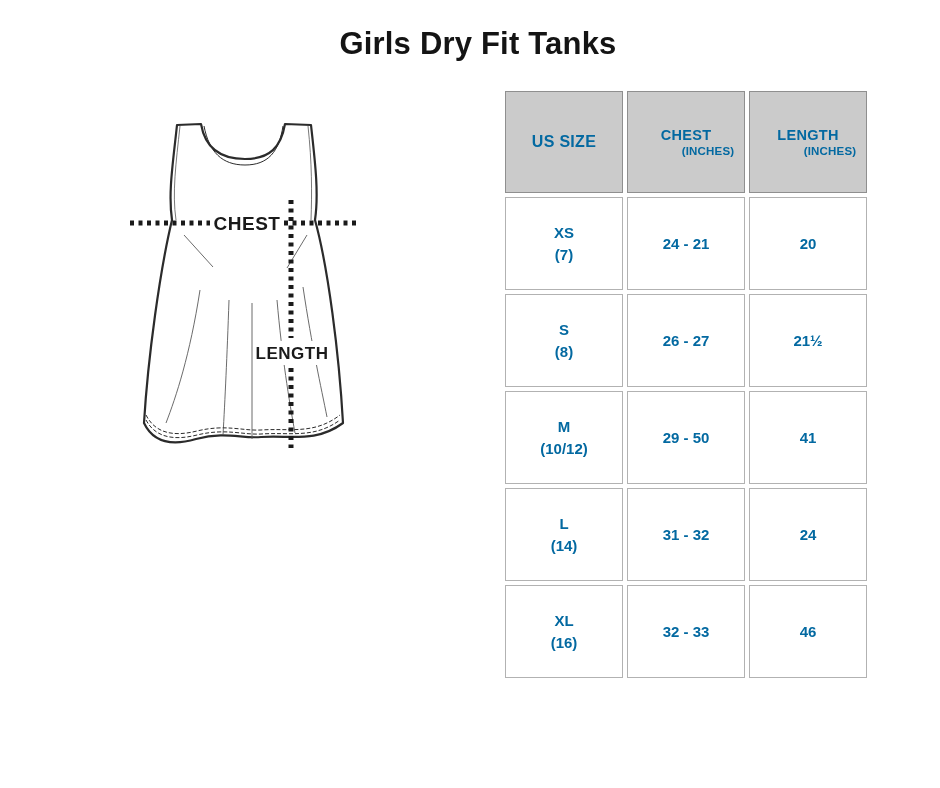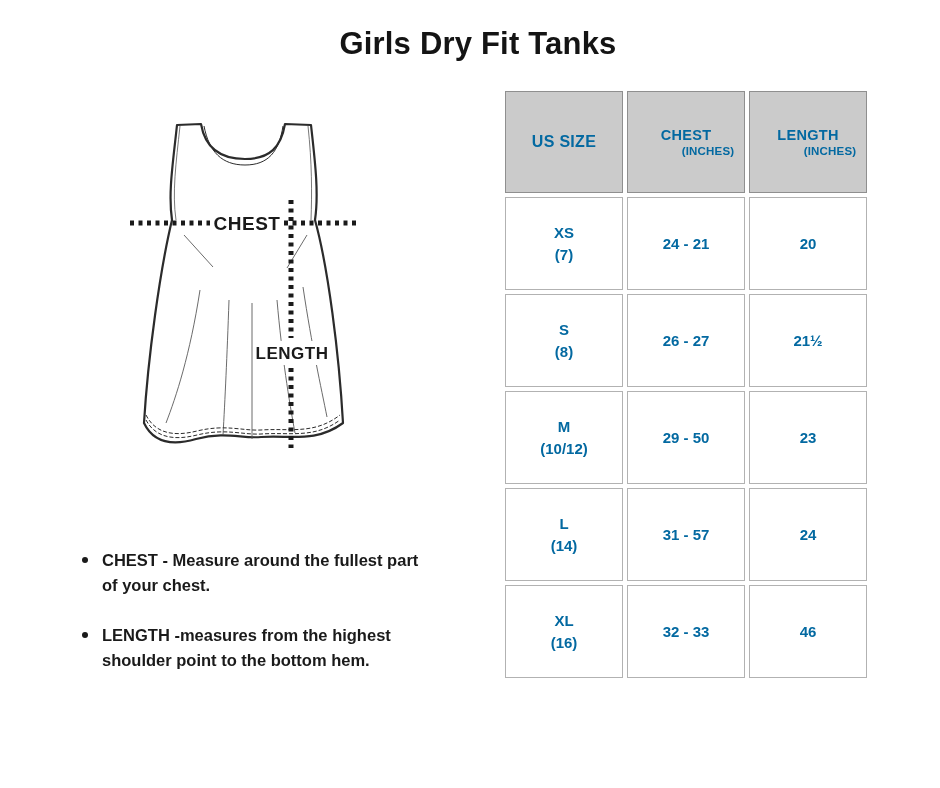--- a/index.html
+++ b/index.html
@@ -195,45 +195,35 @@
         </td>
         <td>26 - 27</td>
         <td>21½</td>
       </tr>
       <tr>
         <td>
           <span class="cell-line">M</span>
           <span class="cell-line">(10/12)</span>
         </td>
         <td>29 - 50</td>
-        <td>23</td>
+        <td>41</td>
       </tr>
       <tr>
         <td>
           <span class="cell-line">L</span>
           <span class="cell-line">(14)</span>
         </td>
-        <td>31 - 57</td>
+        <td>31 - 32</td>
         <td>24</td>
       </tr>
       <tr>
         <td>
           <span class="cell-line">XL</span>
           <span class="cell-line">(16)</span>
         </td>
         <td>32 - 33</td>
         <td>46</td>
       </tr>
     </tbody>
   </table>
 
-  <ul class="notes">
-    <li>
-      <span class="bullet-dot"></span>
-      <span>CHEST - Measure around the fullest part of your chest.</span>
-    </li>
-    <li>
-      <span class="bullet-dot"></span>
-      <span>LENGTH -measures from the highest shoulder point to the bottom hem.</span>
-    </li>
-  </ul>
 
 </div>
 
 </body></html>

